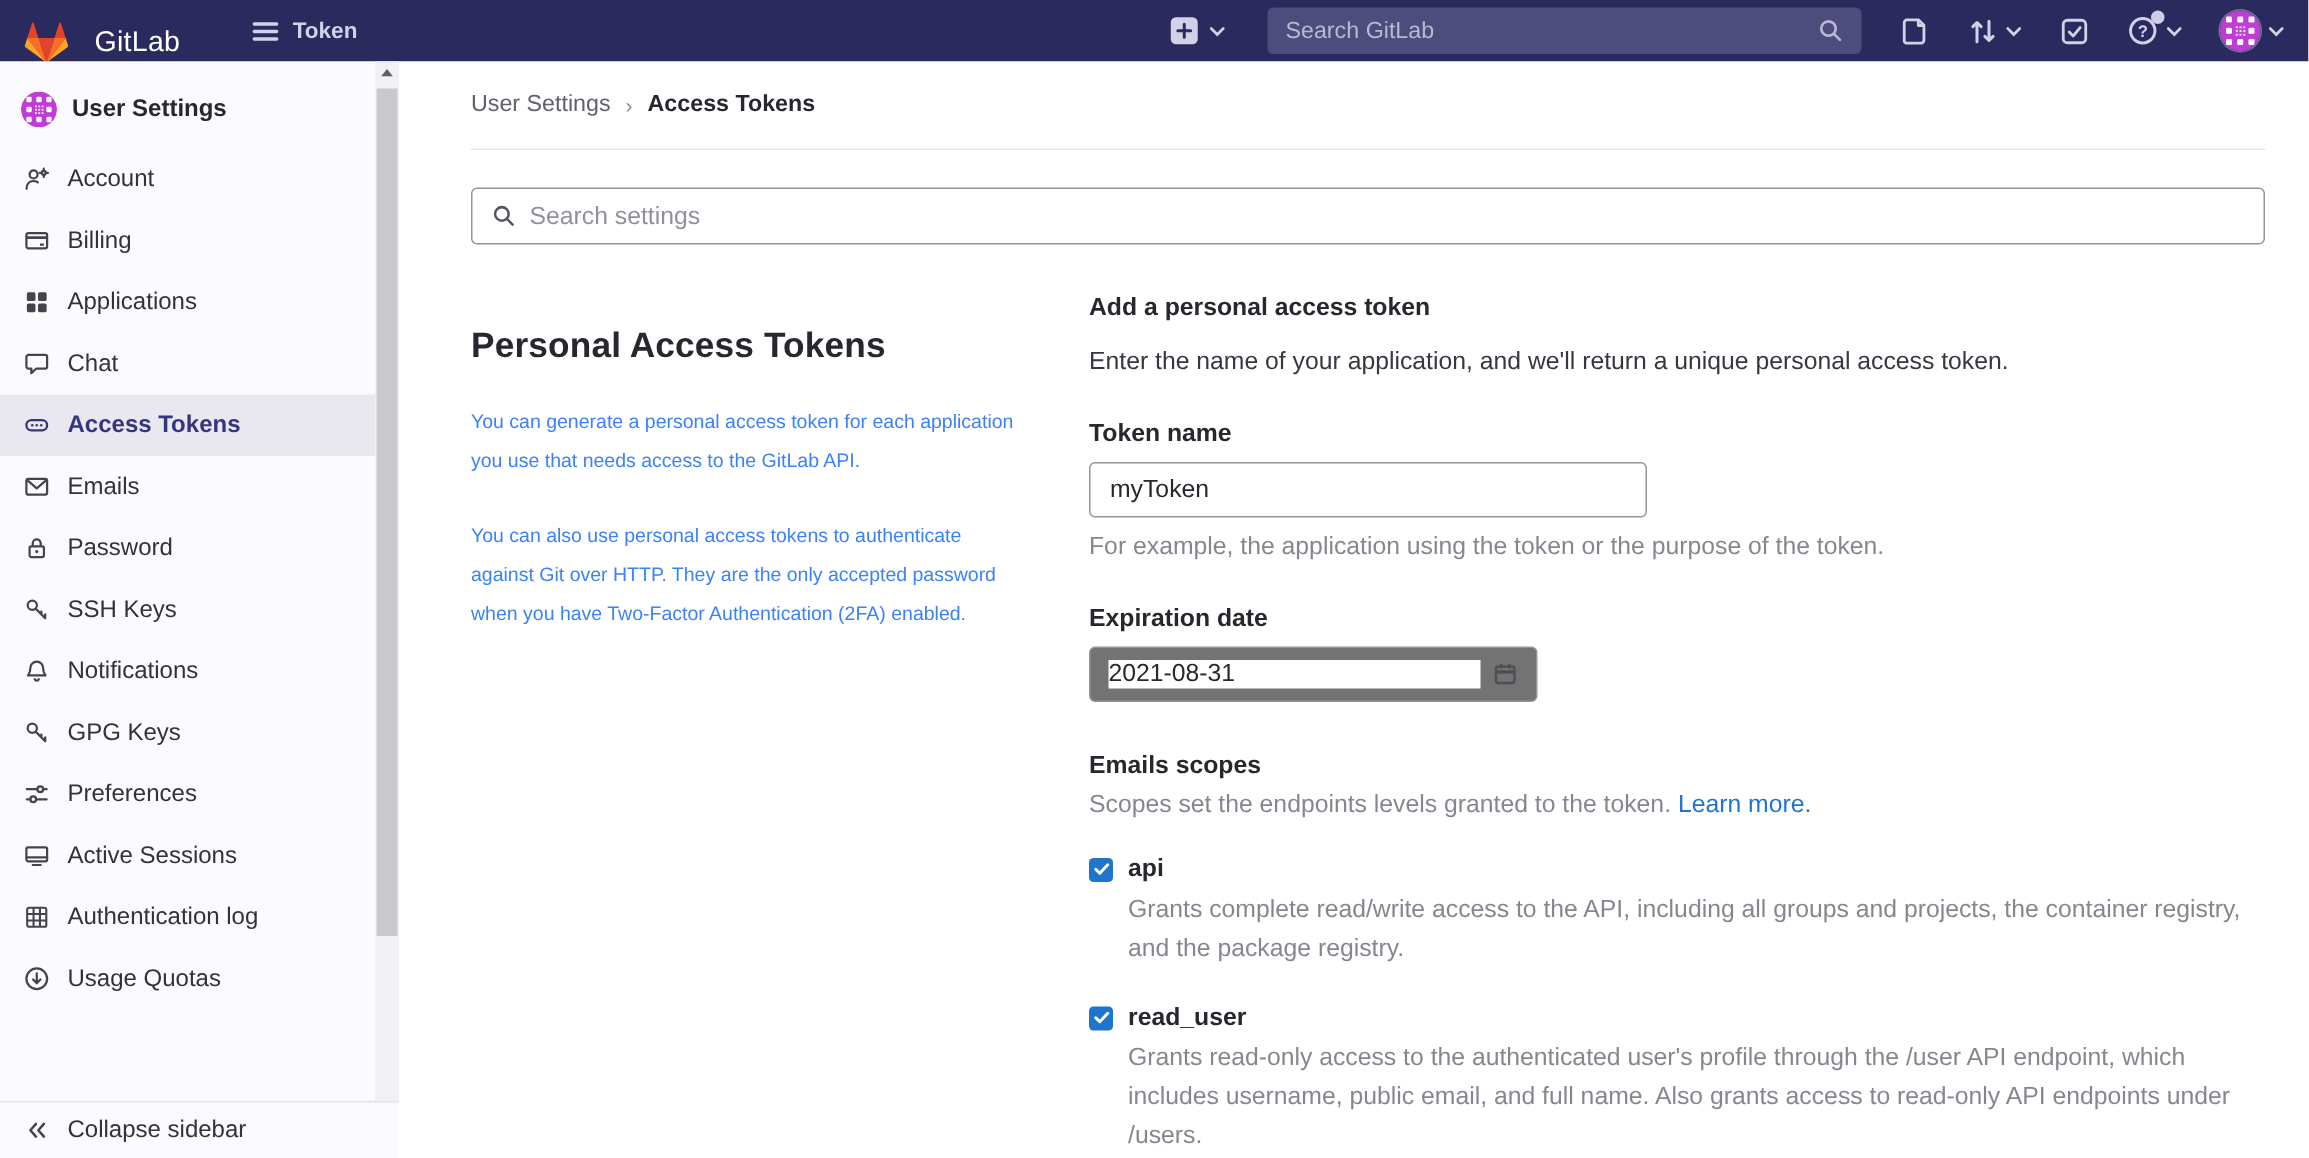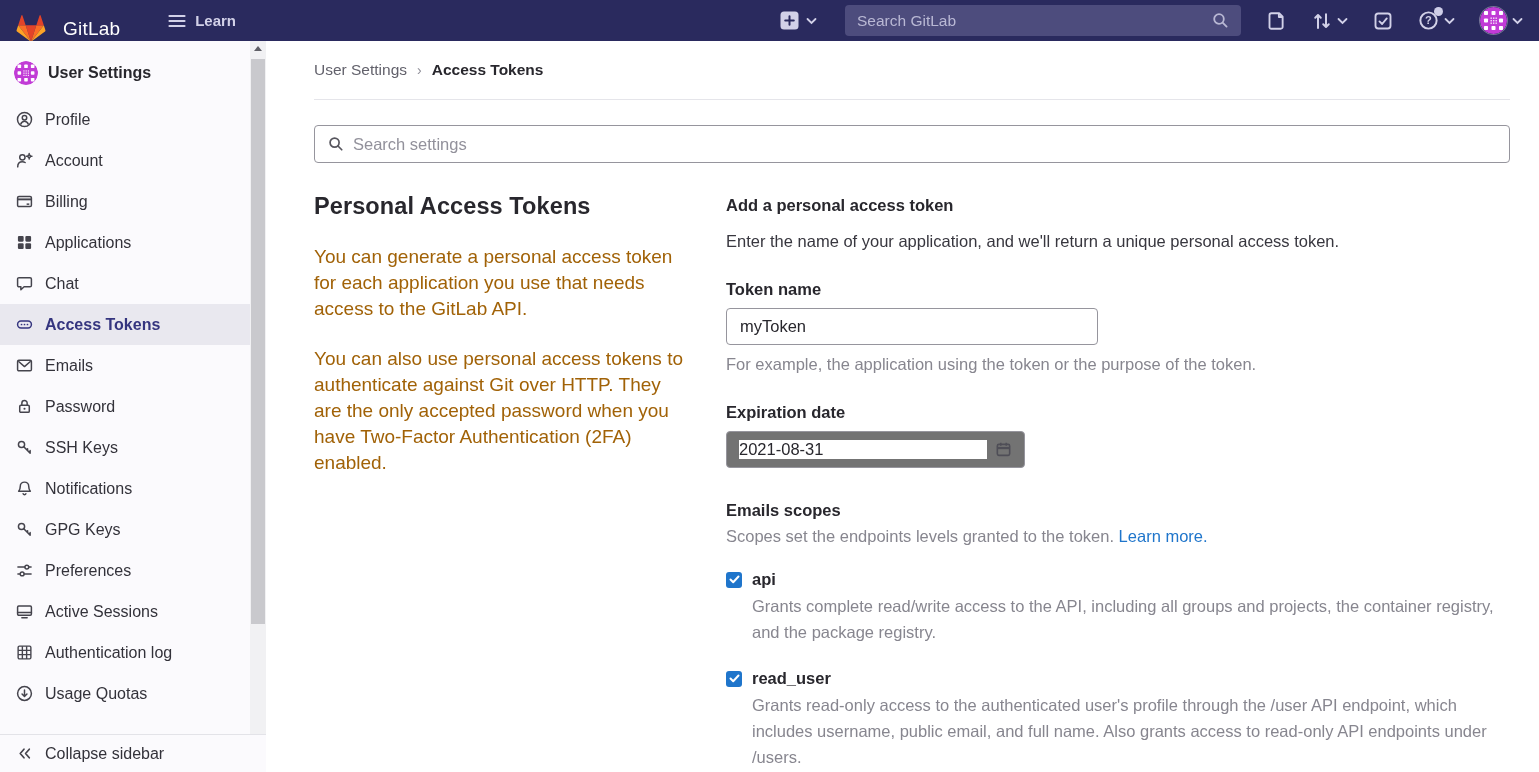--- a/index.html
+++ b/index.html
@@ -99,25 +99,25 @@
     border: 1px solid #96959d; border-radius: 4px;
     display: flex; align-items: center; gap: 9px; padding: 0 13px;
     background: #fff;
   }
   .settings-search input {
     flex: 1; border: 0; outline: none; font-size: 16.5px; font-family: inherit; color: #28272d;
   }
   .settings-search input::placeholder { color: #92919b; }
 
   .columns { display: flex; margin-top: 30px; }
-  .col-left { width: 372px; flex: 0 0 372px; margin-right: 40px; }
+  .col-left { width: 372px; flex: 0 0 372px; margin-right: 40px; margin-top: 24px; }
   .col-right { flex: 1; min-width: 0; }
 
   .page-title { font-size: 23.5px; font-weight: 600; color: #28272d; letter-spacing: .1px; }
-  .col-left p { margin-top: 24px; font-size: 19px; line-height: 26px; color: #a16207; }
+  .col-left p { margin-top: 24px; font-size: 13px; line-height: 26px; color: #3b82f6; }
 
   .form-heading { font-size: 16.5px; font-weight: 700; color: #28272d; padding-top: 3px; }
   .form-intro { margin-top: 17px; font-size: 16.5px; color: #38373f; }
   .field-label { display: block; margin-top: 29px; font-size: 16.5px; font-weight: 700; color: #28272d; }
   .text-input {
     margin-top: 9px; width: 372px; height: 37px;
     border: 1px solid #96959d; border-radius: 4px;
     padding: 0 13px; font-size: 16.5px; font-family: inherit; color: #28272d; outline: none;
     display: block;
   }
@@ -165,21 +165,21 @@
       </span>
       <span class="brand-name">GitLab</span>
     </div>
 
     <div class="menu-btn">
       <span style="display:flex">
         <svg width="18" height="14" viewBox="0 0 18 14" stroke="currentColor" stroke-width="2.2" stroke-linecap="round">
           <path d="M1.5 2h15M1.5 7h15M1.5 12h15"></path>
         </svg>
       </span>
-      <span>Learn</span>
+      <span>Token</span>
     </div>
 
     <div class="nav-spacer"></div>
 
     <div class="plus-group">
       <span style="display:flex">
         <svg width="19" height="19" viewBox="0 0 19 19">
           <rect x="0.5" y="0.5" width="18" height="18" rx="3.5" fill="#d2d1e8"></rect>
           <path d="M9.5 5.2v8.6M5.2 9.5h8.6" stroke="#2a2a5e" stroke-width="2" stroke-linecap="round"></path>
         </svg>
@@ -312,30 +312,20 @@
                   <rect x="10.5" y="15.5" width="1.4" height="1.4"></rect>
                     <rect x="13" y="15.5" width="1.4" height="1.4"></rect>
                     <rect x="15.5" y="15.5" width="1.4" height="1.4"></rect>
                 </g>
               </g>
             </svg>
           </span>
           <span class="sb-title">User Settings</span>
         </div>
 
-        <div class="sb-item">
-          <span class="sb-icon">
-            <svg width="17" height="17" viewBox="0 0 16 16" fill="none" stroke="currentColor" stroke-width="1.4">
-              <circle cx="8" cy="8" r="6.6"></circle>
-                <circle cx="8" cy="6.3" r="2.1"></circle>
-                <path d="M4.3 12.7c.8-2.1 2.1-3.1 3.7-3.1s2.9 1 3.7 3.1"></path>
-            </svg>
-          </span>
-          <span class="sb-label">Profile</span>
-        </div>
 
         <div class="sb-item">
           <span class="sb-icon">
             <svg width="17" height="17" viewBox="0 0 16 16" fill="none" stroke="currentColor" stroke-width="1.4" stroke-linecap="round">
               <circle cx="6" cy="5" r="2.5"></circle>
                 <path d="M1.6 14c0-3.2 1.9-4.9 4.4-4.9 1 0 1.9.3 2.6.8"></path>
               <circle cx="12.4" cy="4" r="1.2"></circle>
                 <path d="M12.4 1.4v1M12.4 5.6v1M9.8 4h1M14 4h1"></path>
             </svg>
           </span>

